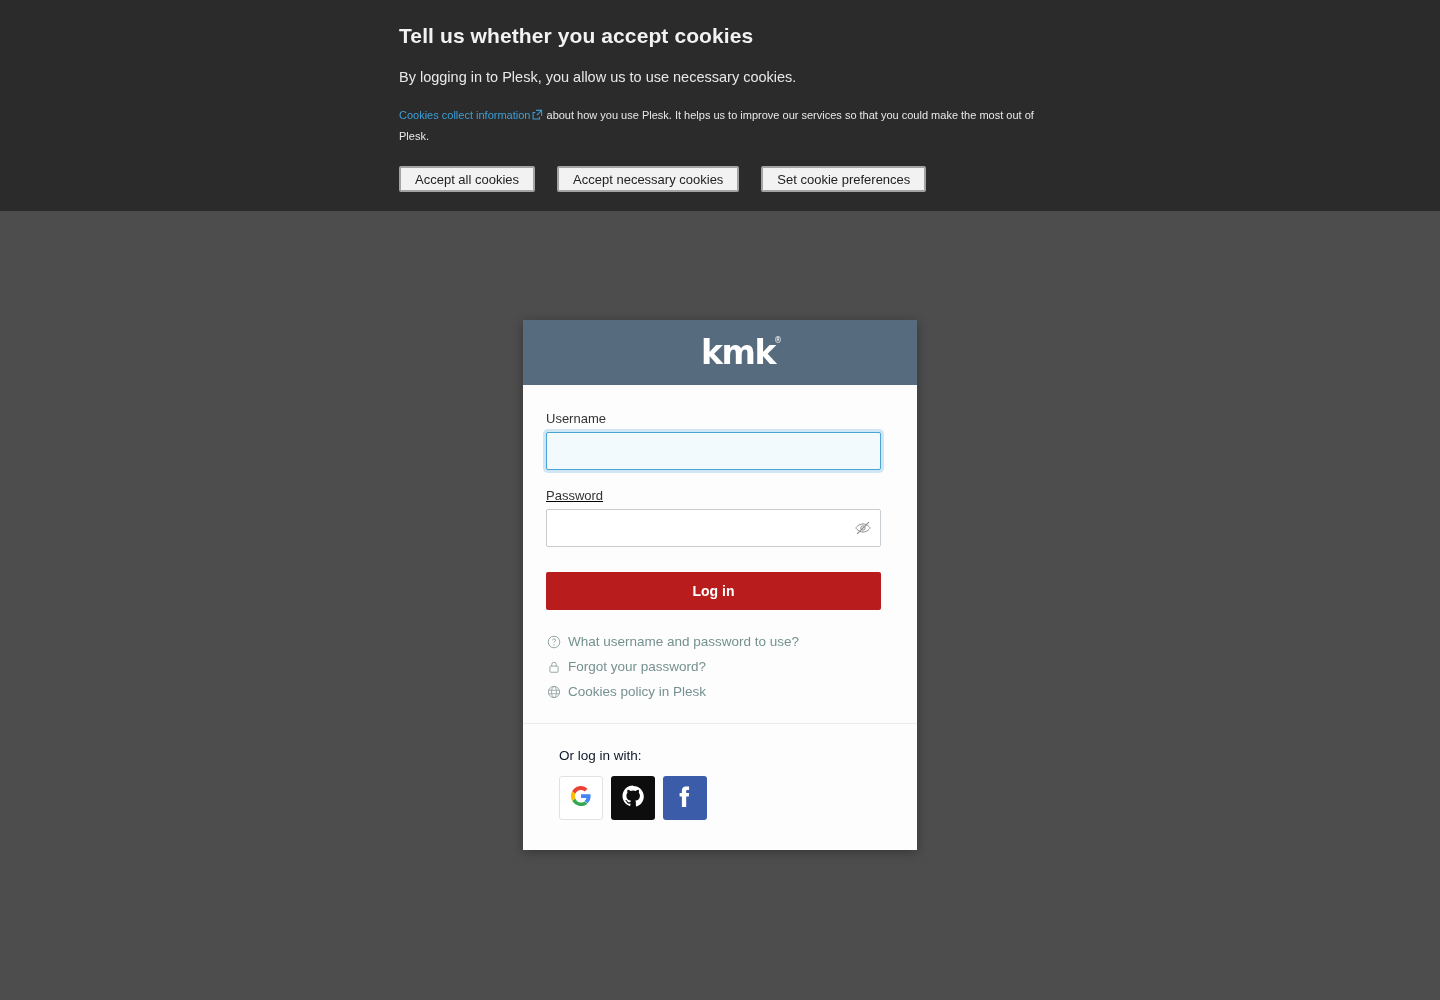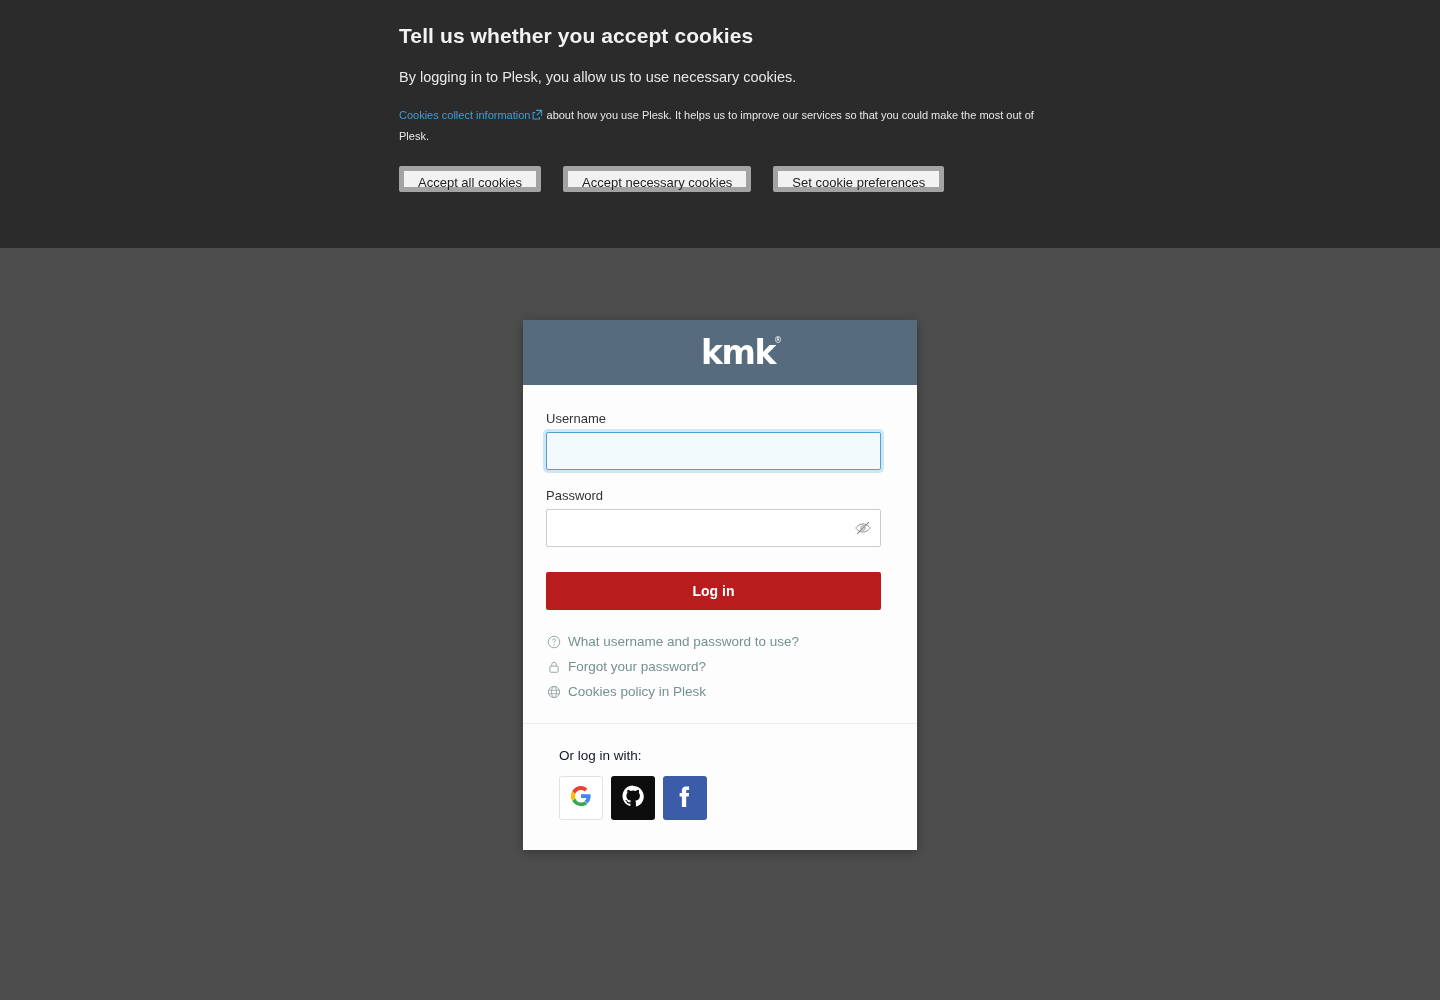--- a/index.html
+++ b/index.html
@@ -12,21 +12,21 @@
     font-family: "Liberation Sans", sans-serif;
     overflow: hidden;
     position: relative;
   }
 
   
   #cookie-banner {
     position: absolute;
     top: 0; left: 0;
     width: 1440px;
-    height: 248px;
+    height: 211px;
     background: #2b2b2b;
     color: #ffffff;
   }
   .banner-inner {
     position: absolute;
     left: 399px;
     top: 22px;
     width: 660px;
   }
   .banner-title {
@@ -59,21 +59,21 @@
     vertical-align: -1px;
     margin-left: 2px;
   }
   .banner-buttons {
     display: flex;
     gap: 22px;
     align-items: flex-start;
   }
   .banner-btn {
     background: #f2f2f2;
-    border: 5px solid #a3a3a3;
+    border: 2px solid #a3a3a3;
     color: #222222;
     font-family: "Liberation Sans", sans-serif;
     font-size: 13px;
     height: 26px;
     padding: 0 14px;
     border-radius: 2px;
     cursor: pointer;
     white-space: nowrap;
     line-height: 24px;
   }
@@ -135,21 +135,21 @@
     border-radius: 2px;
     background: #ffffff;
     outline: none;
   }
   input.text-input.focused {
     border: 1px solid #4ba3d3;
     background: #f3fafd;
     box-shadow: 0 0 0 3px rgba(120,190,225,0.35);
   }
   .field-group { margin-bottom: 18px; }
-  .field-group.last { margin-bottom: 0; }
+  .field-group.last { margin-bottom: 0; text-decoration: underline; }
 
   .pw-toggle {
     position: absolute;
     right: 8px;
     top: 50%;
     transform: translateY(-50%);
     width: 20px;
     height: 20px;
     display: flex;
     align-items: center;

